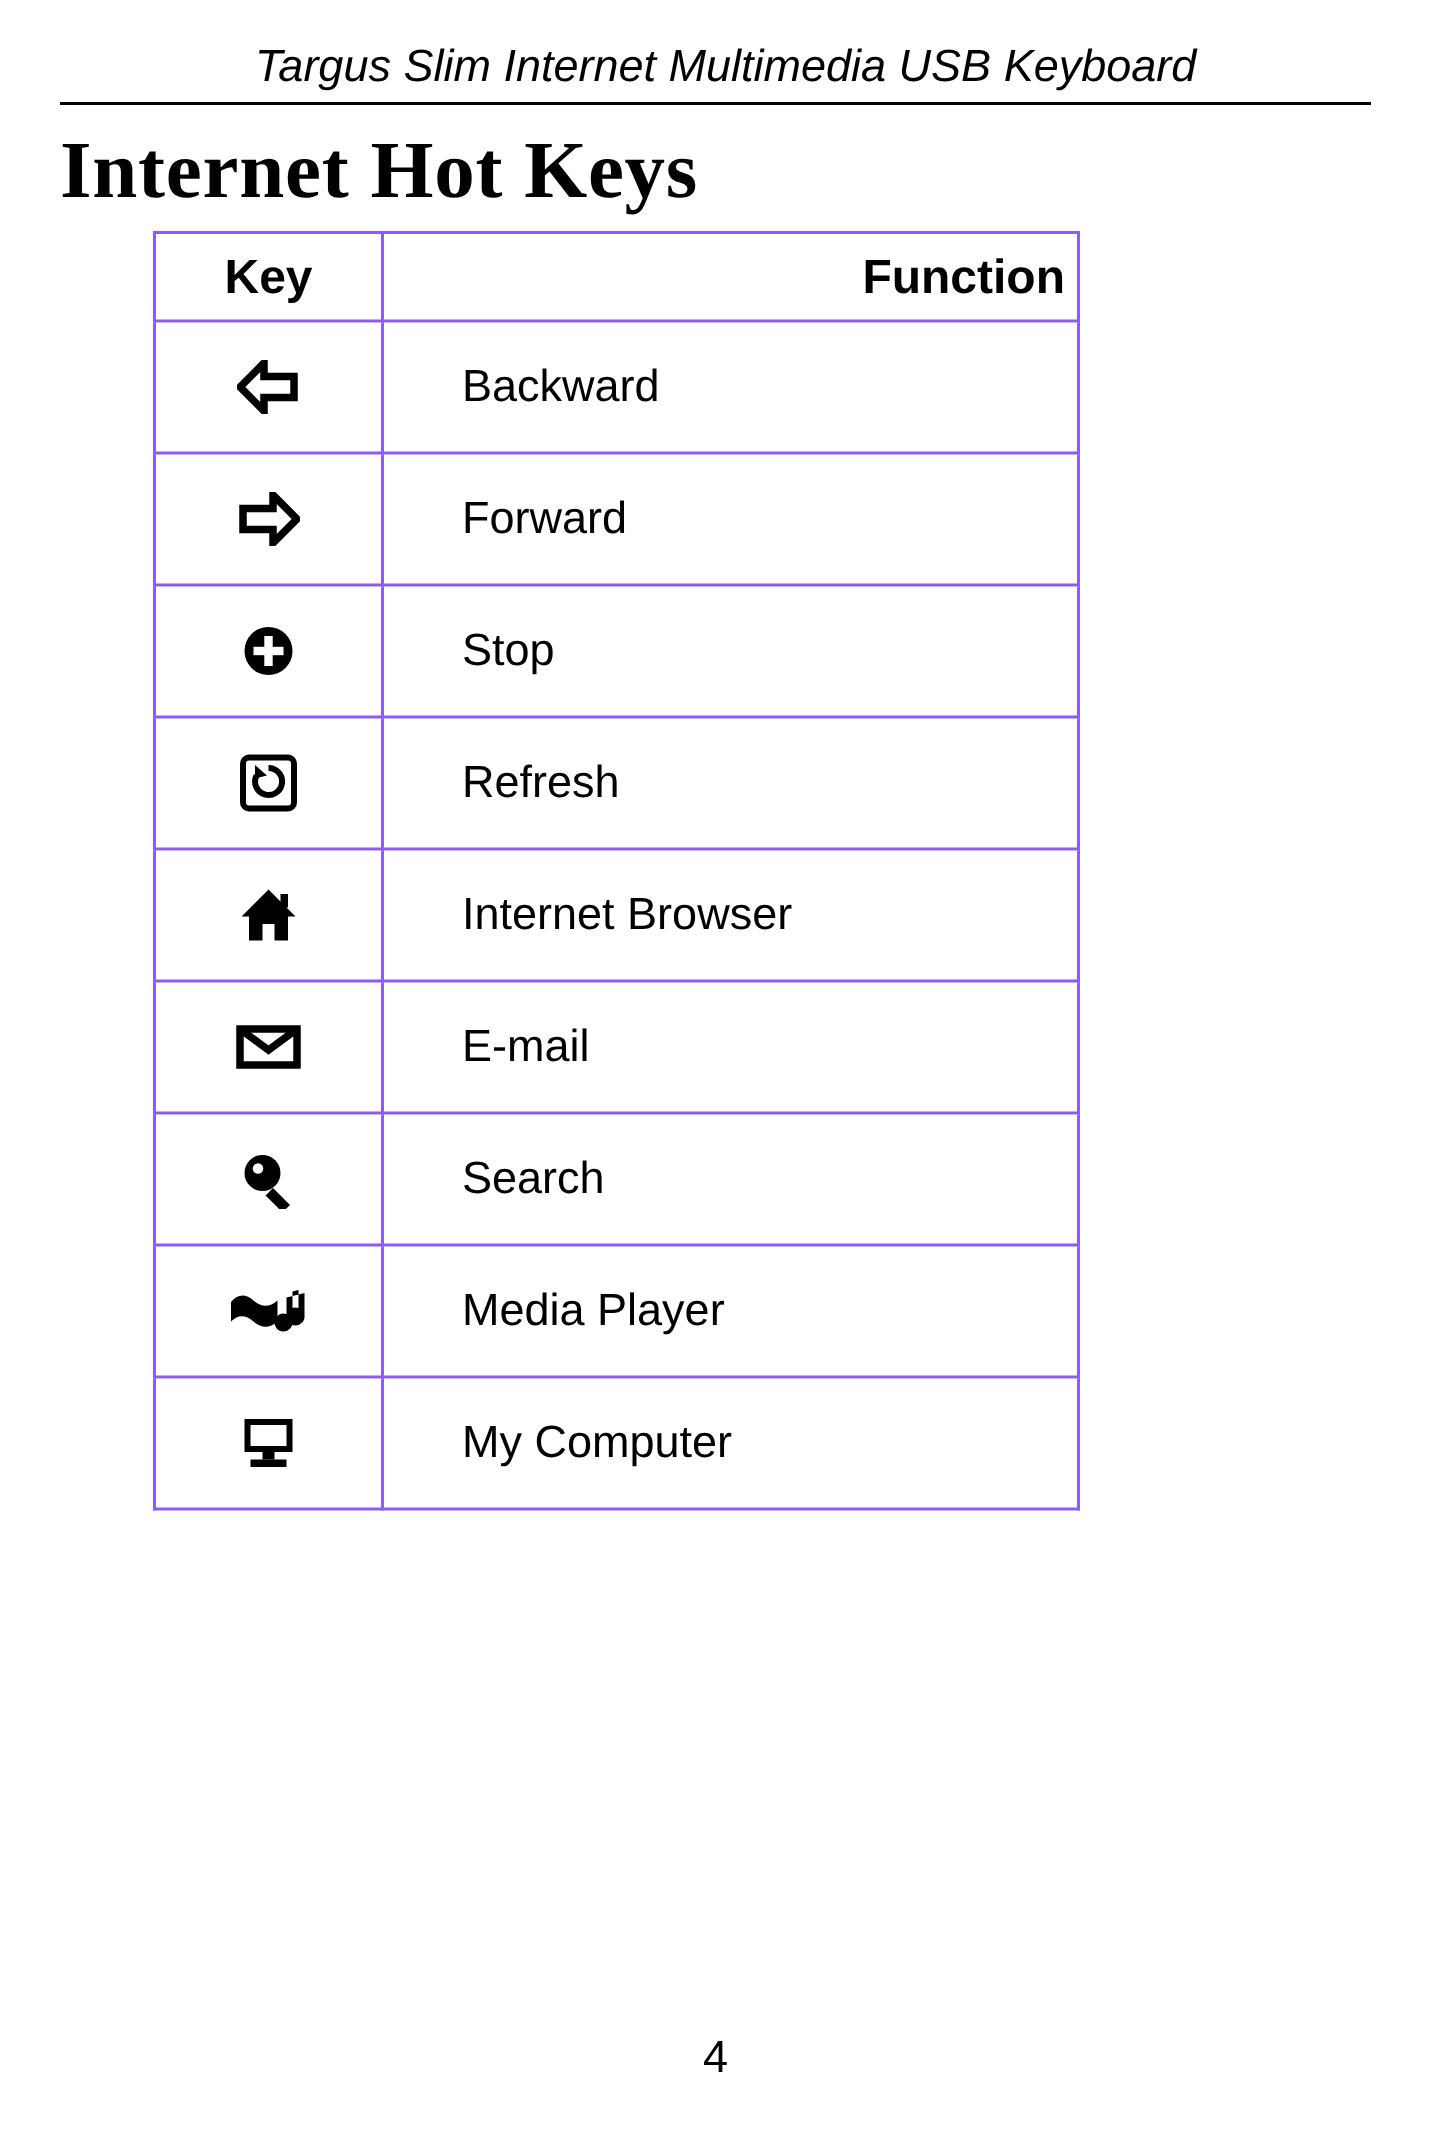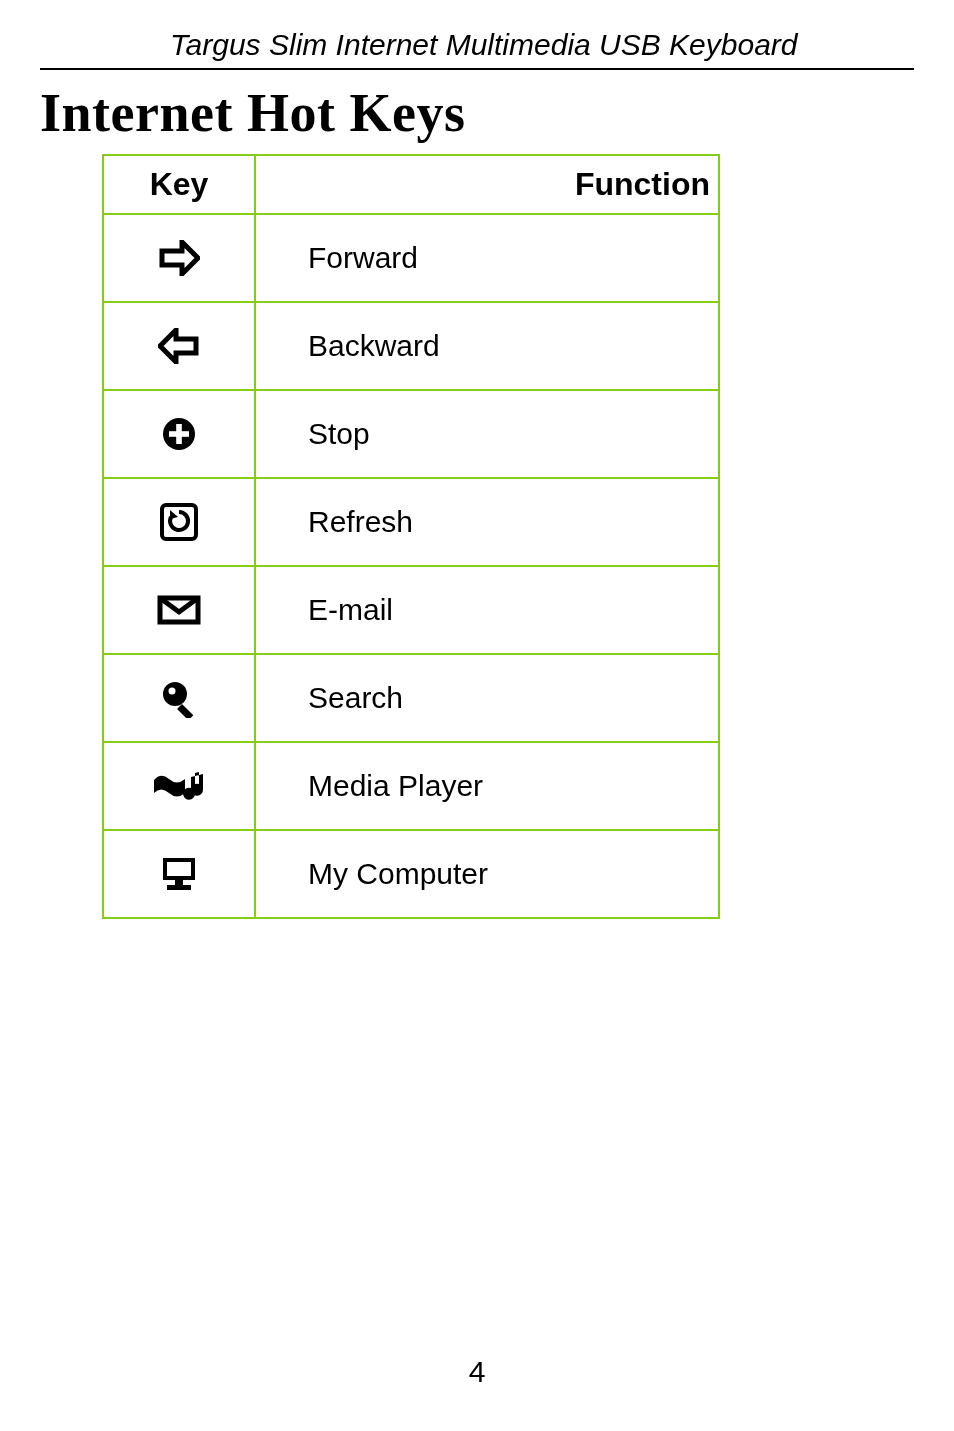--- a/index.html
+++ b/index.html
@@ -45,21 +45,21 @@
     font-family: Liberation Serif, serif;
   }
   .table-wrap {
     padding-left: 62px;
   }
   table.hotkeys {
     border-collapse: collapse;
     width: 618px;
   }
   table.hotkeys th, table.hotkeys td {
-    border: 2px solid #84cc16;
+    border: 2px solid #8b5cf6;
   }
   table.hotkeys th {
     font-size: 32px;
     font-weight: 700;
     padding: 10px 8px;
     text-align: center;
   }
   table.hotkeys th.col-func {
     text-align: right;
     padding-left: 38px;
@@ -106,33 +106,33 @@
         <tr>
           <th class="col-key">Key</th>
           <th class="col-func">Function</th>
         </tr>
       </thead>
       <tbody>
 
         <tr>
           <td class="key-cell">
             <svg class="icon-svg" width="42" height="36" viewBox="0 0 42 36">
+              <path d="M18 2 L2 18 L18 34 L18 25 L38 25 L38 11 L18 11 Z" fill="none" stroke="#000" stroke-width="5" stroke-linejoin="miter"></path>
+            </svg>
+          </td>
+          <td class="func-cell">Backward</td>
+        </tr>
+
+        <tr>
+          <td class="key-cell">
+            <svg class="icon-svg" width="42" height="36" viewBox="0 0 42 36">
               <path d="M24 2 L40 18 L24 34 L24 25 L4 25 L4 11 L24 11 Z" fill="none" stroke="#000" stroke-width="5" stroke-linejoin="miter"></path>
             </svg>
           </td>
           <td class="func-cell">Forward</td>
-        </tr>
-
-        <tr>
-          <td class="key-cell">
-            <svg class="icon-svg" width="42" height="36" viewBox="0 0 42 36">
-              <path d="M18 2 L2 18 L18 34 L18 25 L38 25 L38 11 L18 11 Z" fill="none" stroke="#000" stroke-width="5" stroke-linejoin="miter"></path>
-            </svg>
-          </td>
-          <td class="func-cell">Backward</td>
         </tr>
 
         <tr>
           <td class="key-cell">
             <svg class="icon-svg" width="36" height="36" viewBox="0 0 36 36">
               <circle cx="18" cy="18" r="16" fill="#000"></circle>
               <rect x="15.2" y="8" width="5.6" height="20" fill="#fff"></rect>
               <rect x="8" y="15.2" width="20" height="5.6" fill="#fff"></rect>
             </svg>
           </td>
@@ -143,20 +143,29 @@
           <td class="key-cell">
             <svg class="icon-svg" width="40" height="40" viewBox="0 0 40 40">
               <rect x="3" y="3" width="34" height="34" rx="4" fill="none" stroke="#000" stroke-width="4"></rect>
               <path d="M20 10 A9 9 0 1 1 12 15" fill="none" stroke="#000" stroke-width="4"></path>
               <path d="M11 8 L11 17 L19 15 Z" fill="#000"></path>
             </svg>
           </td>
           <td class="func-cell">Refresh</td>
         </tr>
 
+        <tr>
+          <td class="key-cell">
+            <svg class="icon-svg" width="40" height="38" viewBox="0 0 40 38">
+              <path d="M20 2 L2 20 L7 20 L7 36 L16 36 L16 25 L24 25 L24 36 L33 36 L33 20 L38 20 Z" fill="#000"></path>
+              <rect x="28" y="5" width="5" height="9" fill="#000"></rect>
+            </svg>
+          </td>
+          <td class="func-cell">Internet Browser</td>
+        </tr>
 
         <tr>
           <td class="key-cell">
             <svg class="icon-svg" width="44" height="30" viewBox="0 0 44 30">
               <rect x="3" y="3" width="38" height="24" fill="none" stroke="#000" stroke-width="5"></rect>
               <path d="M3 3 L22 17 L41 3" fill="none" stroke="#000" stroke-width="5"></path>
             </svg>
           </td>
           <td class="func-cell">E-mail</td>
         </tr>

